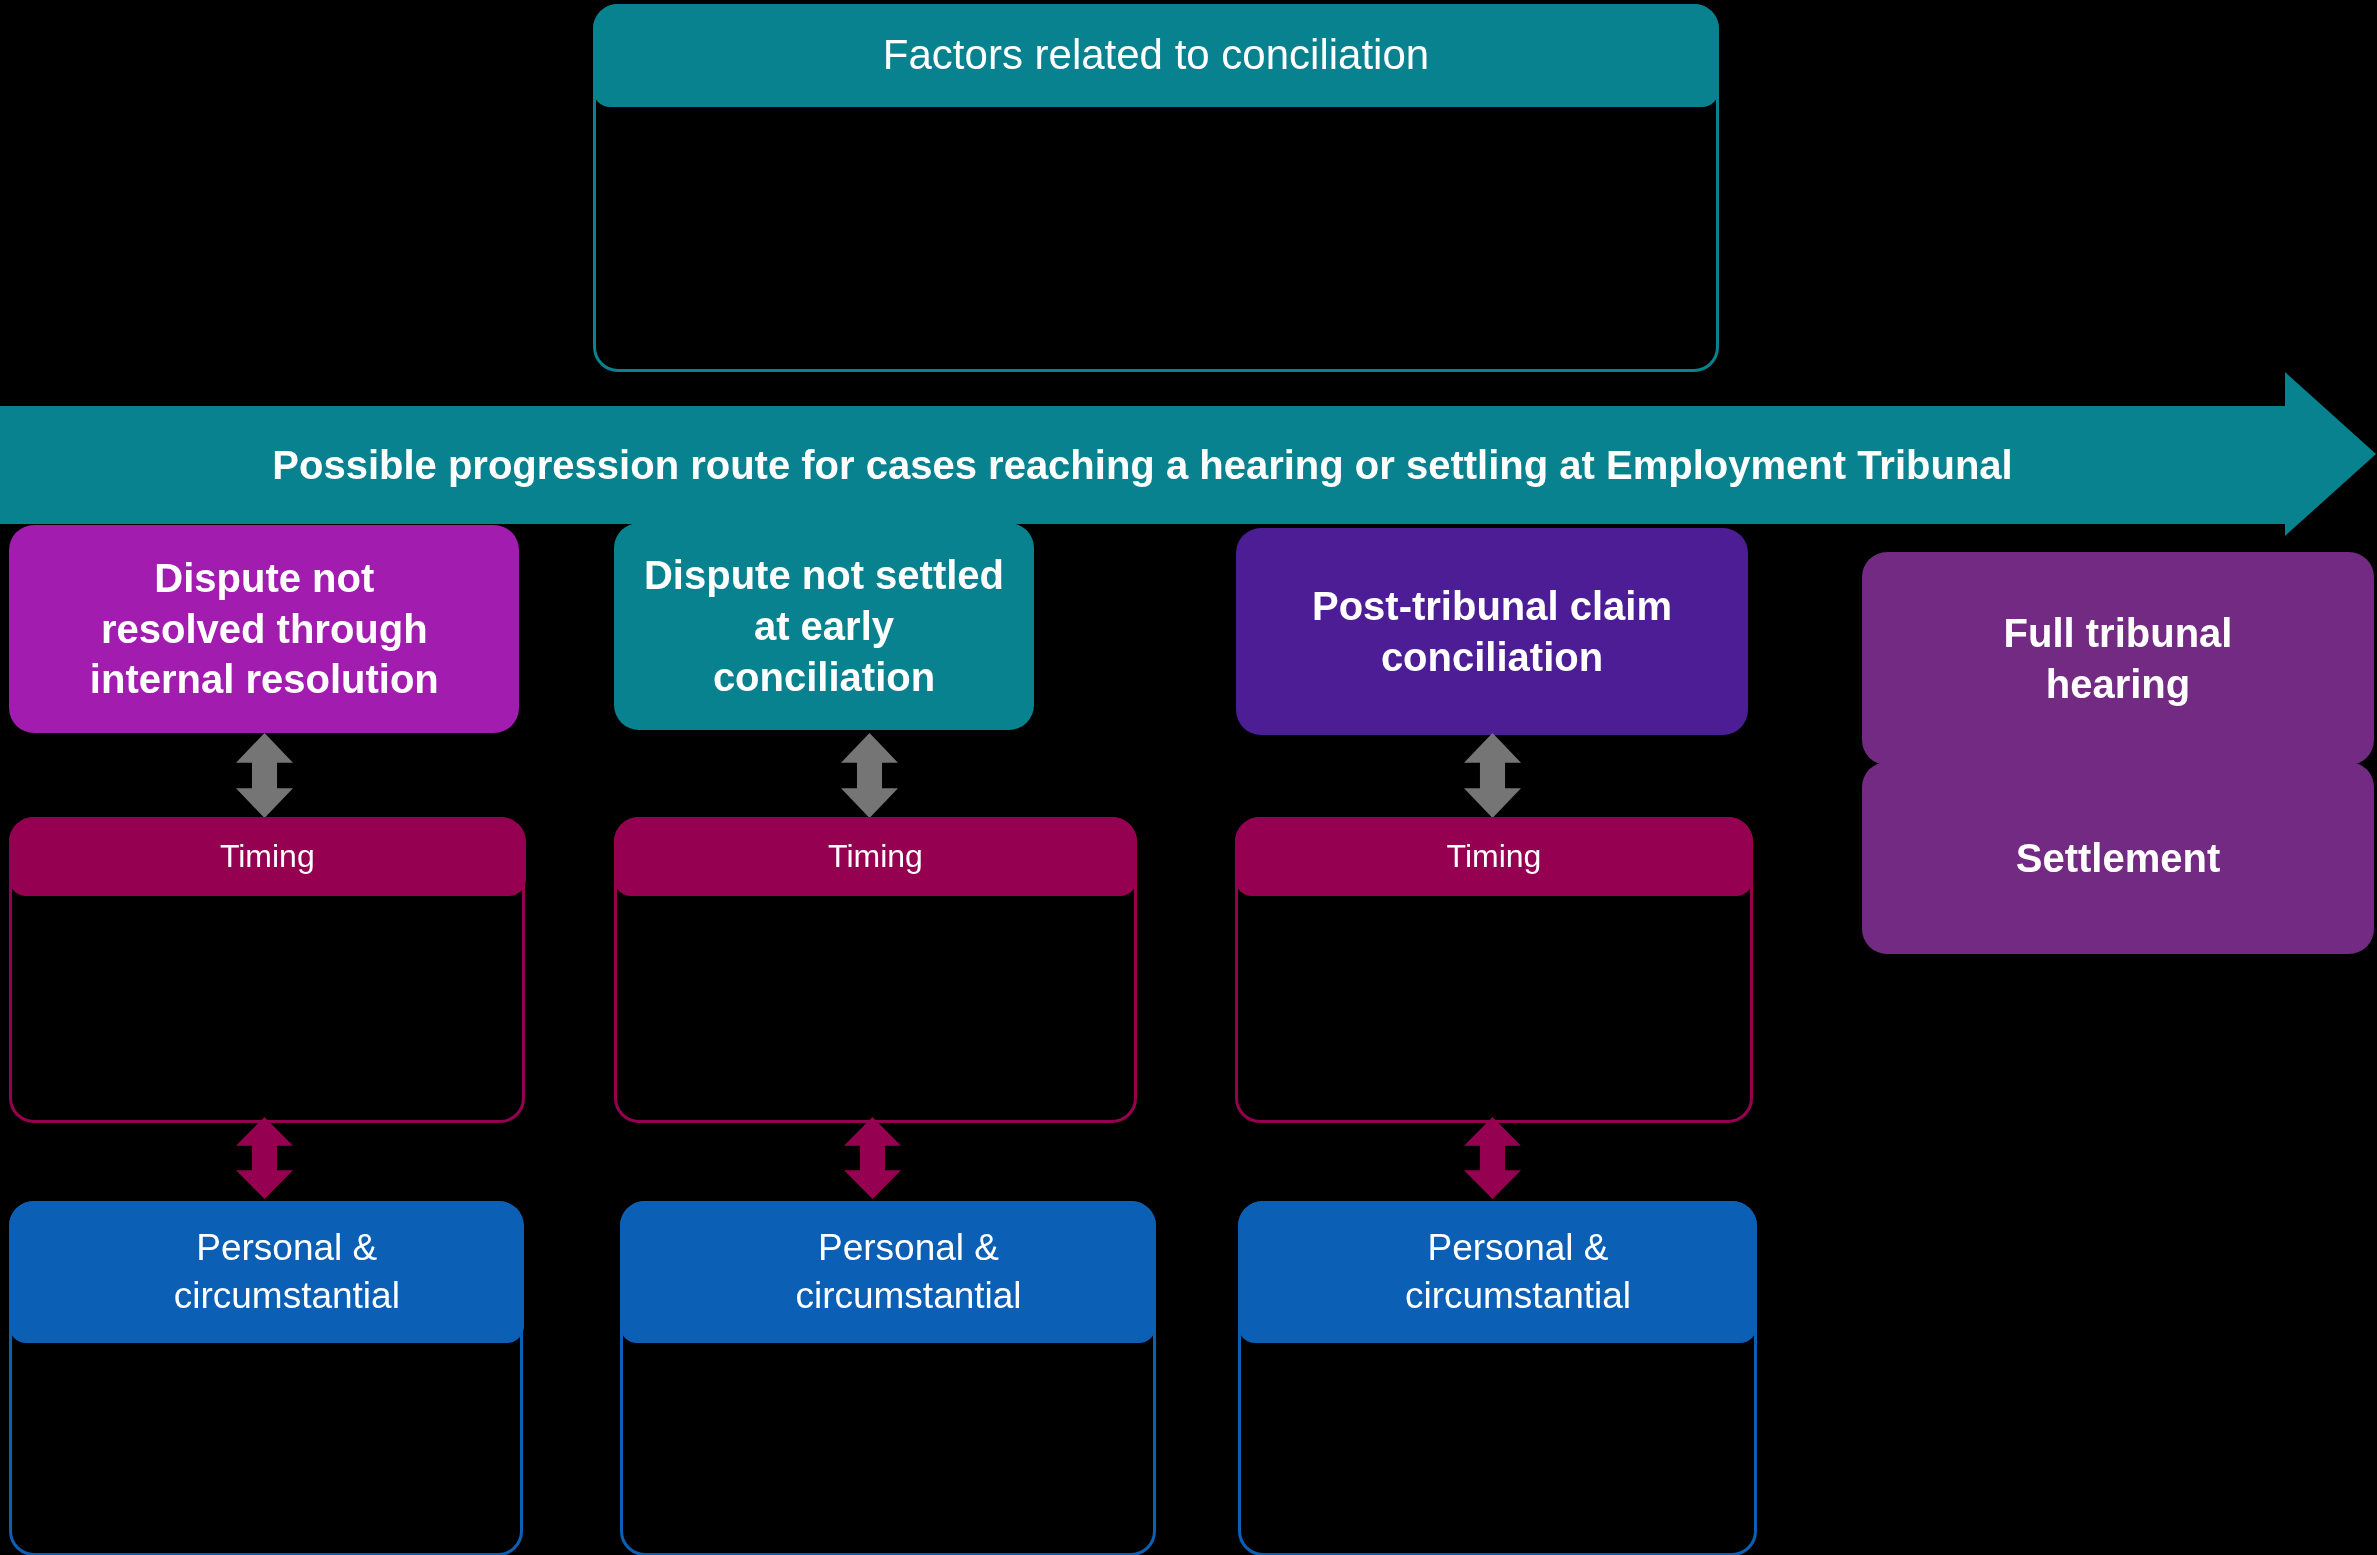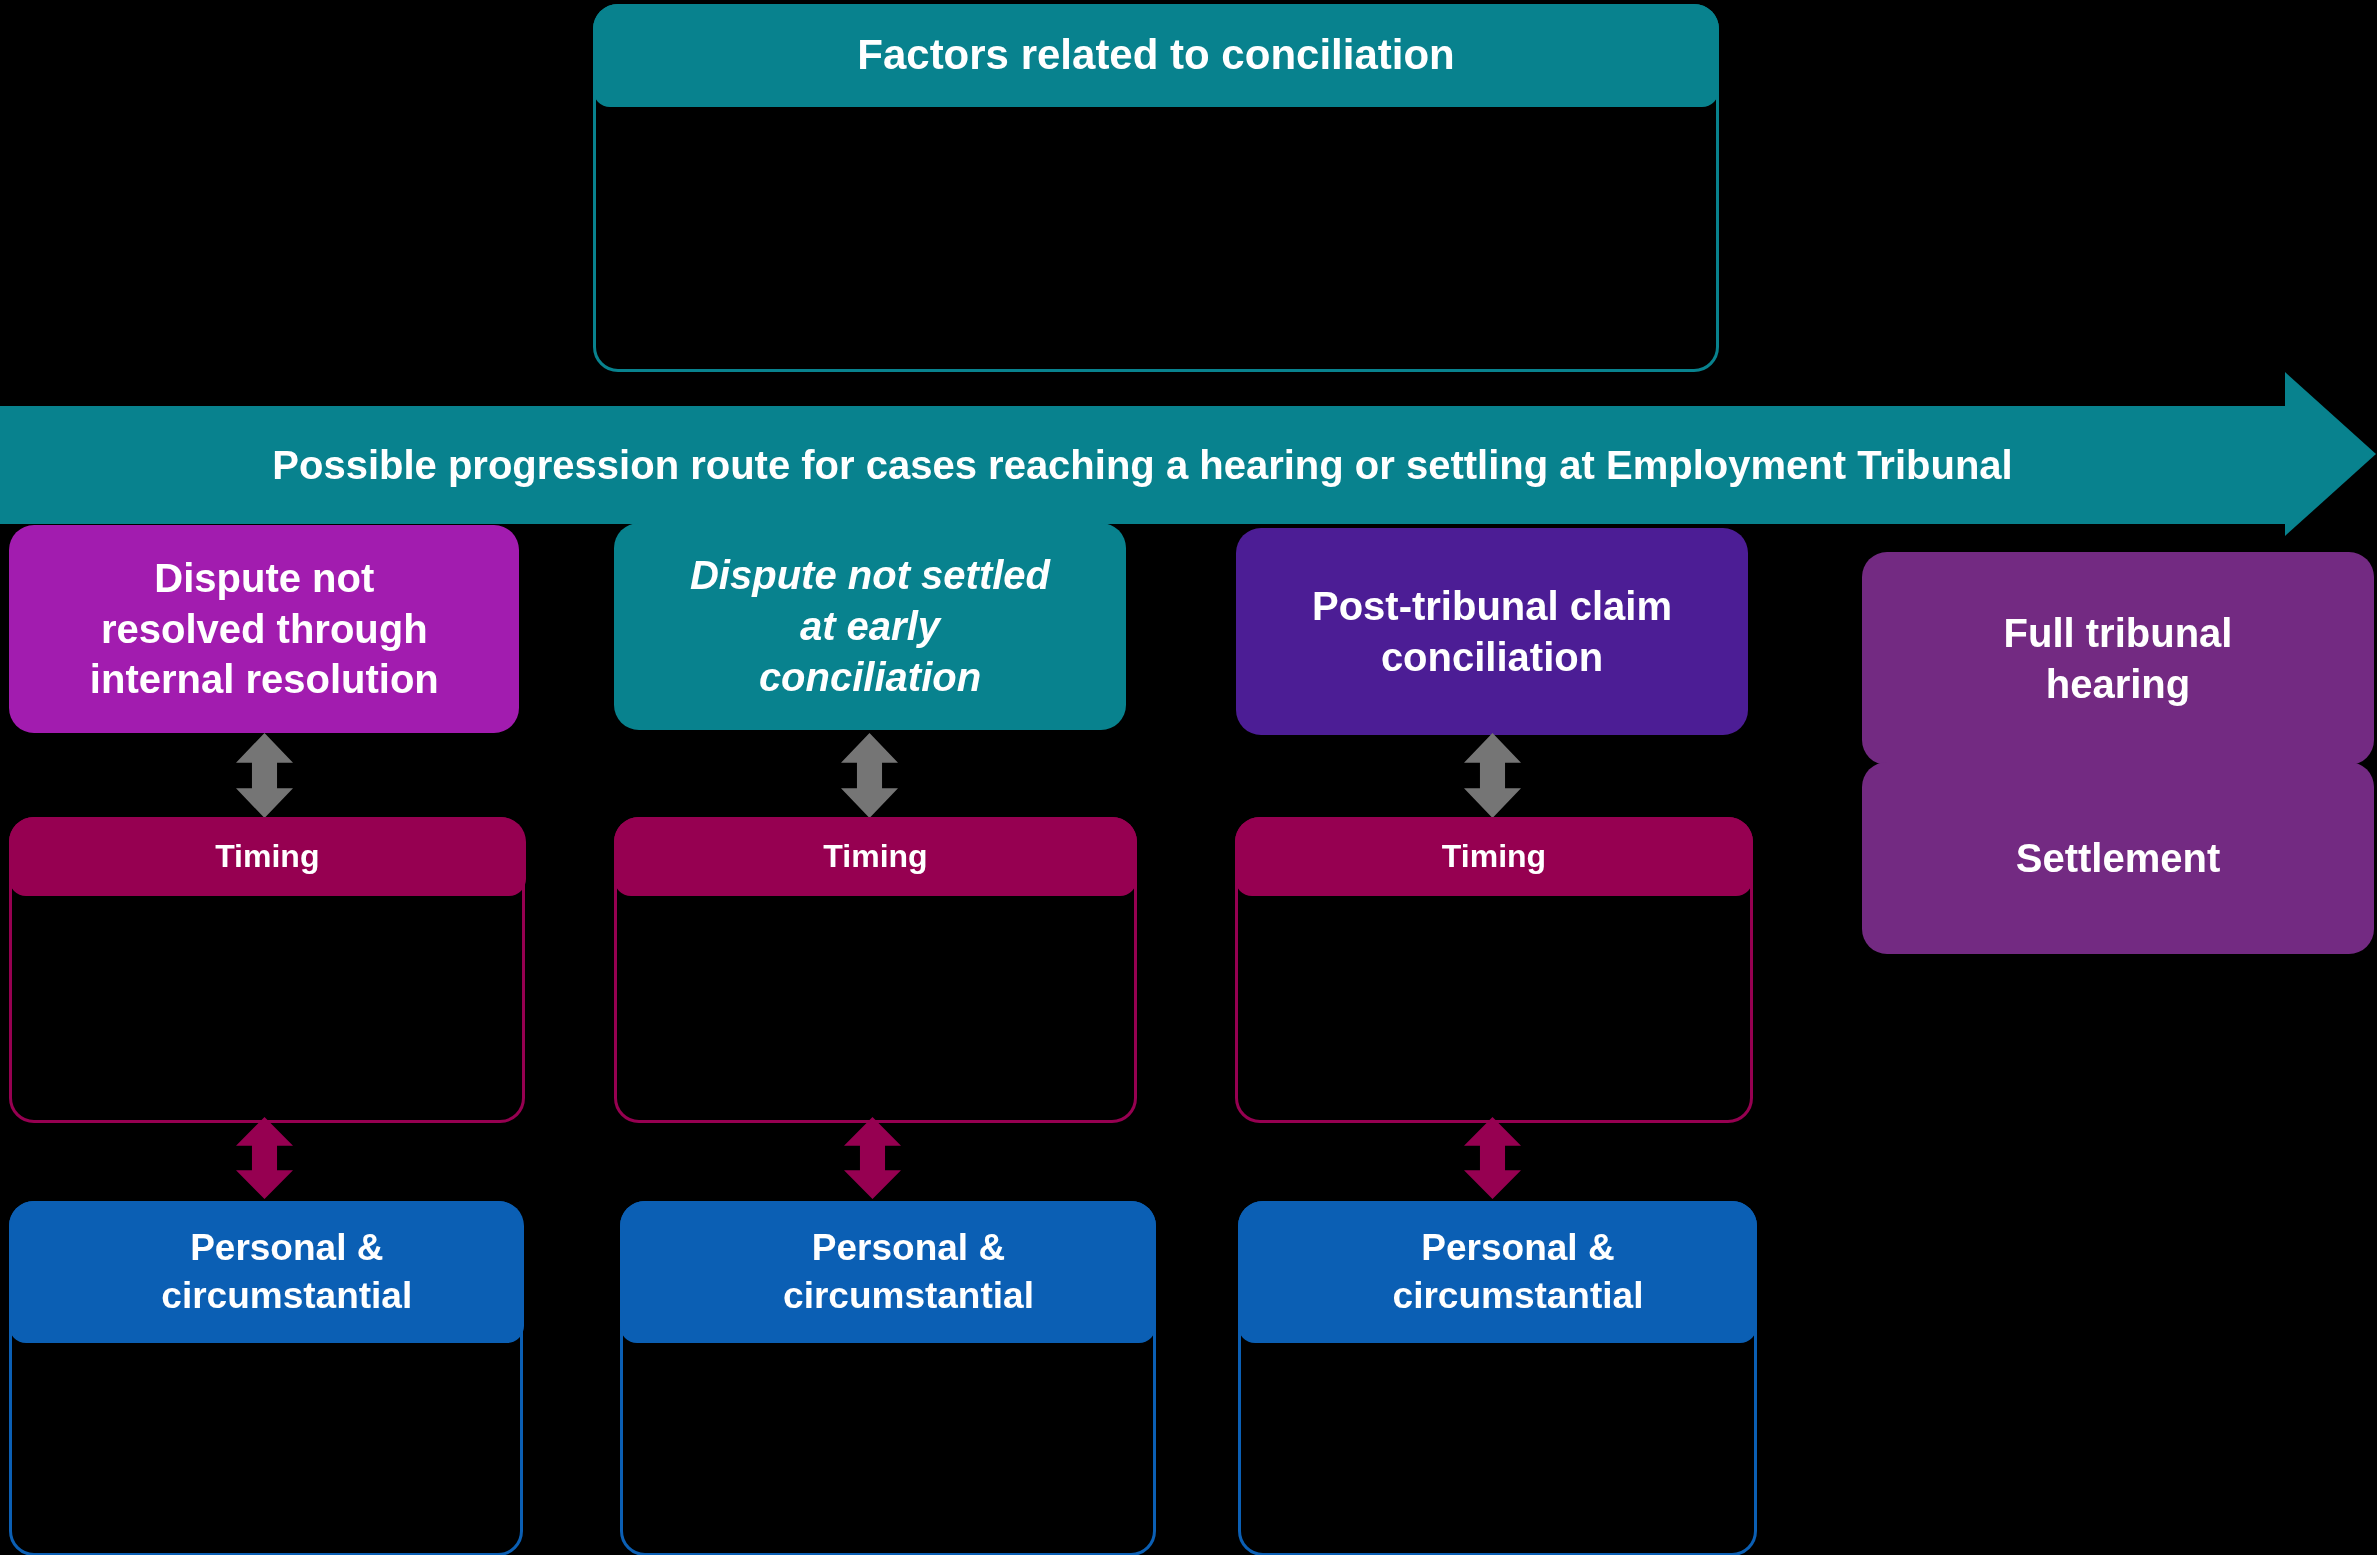--- a/index.html
+++ b/index.html
@@ -13,40 +13,40 @@
   }
   .abs{position:absolute;}
 
   
   .panel{position:absolute;border:3.3px solid var(--c);border-radius:25px;background:transparent;}
   .panel .hdr{
     position:absolute;top:-3.3px;left:-3.3px;right:-3.3px;
     background:var(--c);
     border-radius:25px 25px 17px 17px;
     display:flex;align-items:center;justify-content:center;text-align:center;
-    color:#fff;font-weight:700;
+    color:#fff;font-weight:400;
   }
 
   
   #factors-panel{left:593px;top:4px;width:1120px;height:362px;--c:#08828E;}
   #factors-panel .hdr{height:103px;font-size:42px;}
 
   
   #banner-band{left:0;top:406px;width:2285px;height:118px;background:#08828E;}
   #banner-band .lbl{width:100%;height:100%;display:flex;align-items:center;justify-content:center;
     color:#fff;font-weight:700;font-size:40px;text-align:center;}
   #banner-head{left:2285px;top:372px;width:0;height:0;
     border-top:82px solid transparent;border-bottom:82px solid transparent;
     border-left:91px solid #08828E;}
 
   
   .stage{position:absolute;border-radius:25px;color:#fff;font-weight:700;font-size:40px;line-height:1.27;
     display:flex;align-items:center;justify-content:center;text-align:center;white-space:pre-line;}
   #stage-internal{left:9.3px;top:525px;width:510px;height:208px;background:#a21caf;}
-  #stage-early{left:614px;top:523px;width:512px;height:207px;background:#08828E;font-style:italic;}
+  #stage-early{left:614px;top:523px;width:420px;height:207px;background:#08828E;}
   #stage-post{left:1236px;top:528px;width:512px;height:207px;background:#4c1d95;}
   #outcome-hearing{left:1862px;top:552px;width:512px;height:213px;background:#732A82;}
   #outcome-settlement{left:1862px;top:762px;width:512px;height:192px;background:#732A82;}
 
   
   .varrow{position:absolute;
     clip-path:polygon(50% 0%,100% 35%,72% 35%,72% 65%,100% 65%,50% 100%,0% 65%,28% 65%,28% 35%,0% 35%);}
   .varrow.gray{background:#757575;}
   .varrow.raspberry{background:#960051;}
   #arrow-g1{left:236px;top:733px;width:57px;height:85px;}

